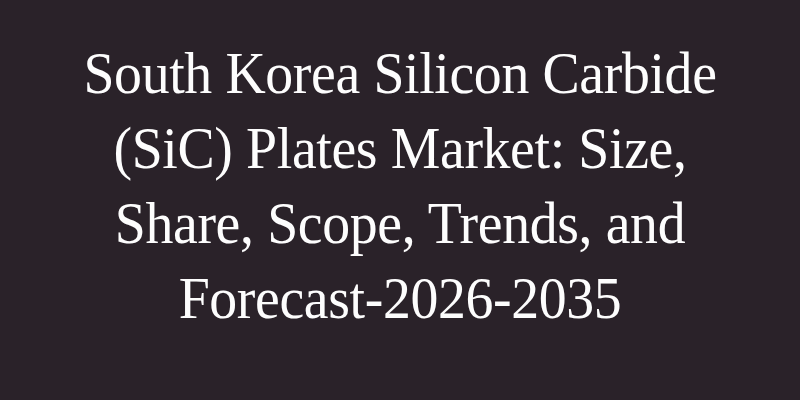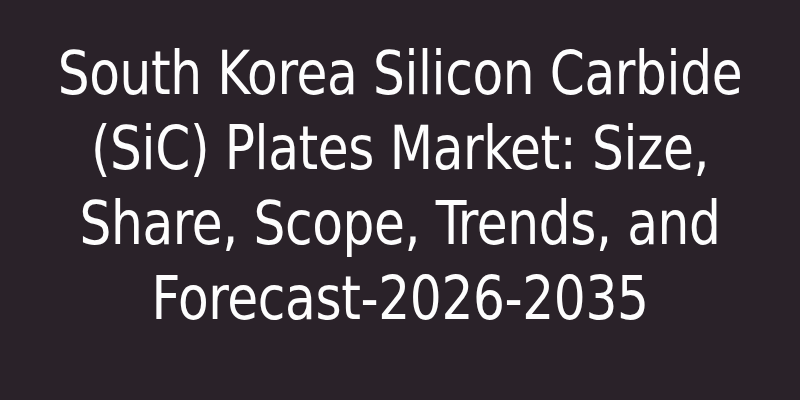--- a/index.html
+++ b/index.html
@@ -22,20 +22,21 @@
     box-sizing: border-box;
   }
 
   #title-block {
     position: absolute;
     left: 0;
     top: 0;
     width: 800px;
     padding-top: 36px;
     text-align: center;
+    font-family: Liberation Serif, serif;
   }
 
   .title-line {
     display: block;
     color: #fdfdfd;
     font-size: 60px;
     line-height: 75px;
     font-weight: 400;
     letter-spacing: -0.4px;
     white-space: nowrap;

